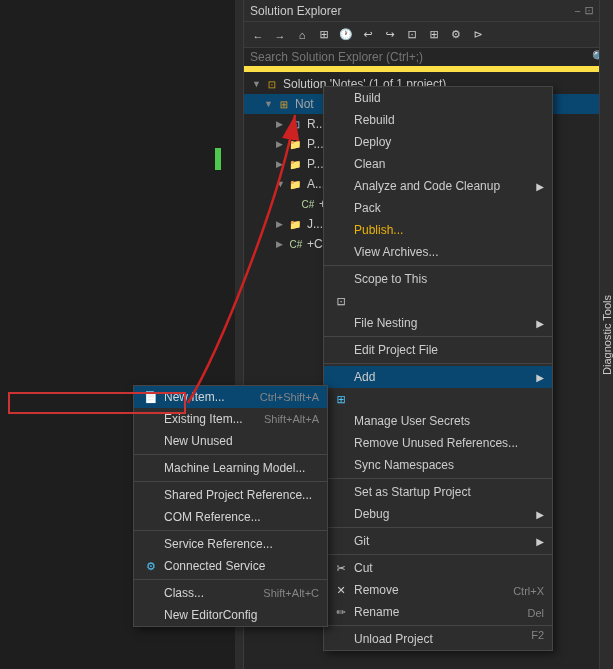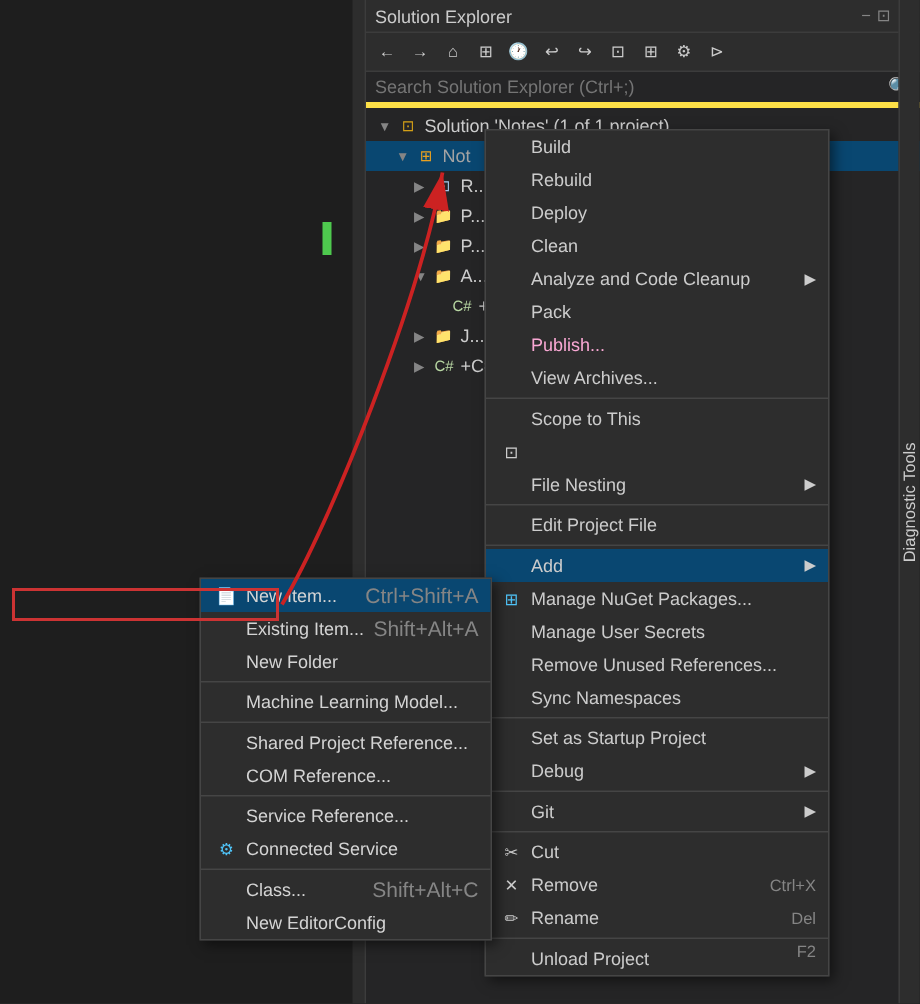--- a/index.html
+++ b/index.html
@@ -72,21 +72,21 @@
       color: #cccccc;
       font-size: 11px;
       border-radius: 2px;
     }
 
     .se-search {
       height: 24px;
       display: flex;
       align-items: center;
       padding: 0 6px;
-      border-bottom: 4px solid #fde047;
+      border-bottom: 6px solid #fde047;
       background: #252526;
     }
 
     .se-search input {
       background: transparent;
       border: none;
       color: #8c8c8c;
       font-size: 12px;
       outline: none;
       flex: 1;
@@ -163,21 +163,21 @@
       cursor: pointer;
       font-size: 12px;
       position: relative;
     }
 
     .ctx-item.active {
       background: #094771;
     }
 
     .ctx-item.disabled {
-      color: #f9a8d4;
+      color: #eab308;
     }
 
     .ctx-item .ctx-icon {
       width: 18px;
       margin-right: 4px;
       display: inline-flex;
       align-items: center;
       justify-content: center;
       font-size: 11px;
     }
@@ -231,21 +231,21 @@
       margin-right: 4px;
       display: inline-flex;
       align-items: center;
       justify-content: center;
       font-size: 11px;
     }
 
     .sub-item .sub-shortcut {
       margin-left: auto;
       color: #858585;
-      font-size: 14px;
+      font-size: 11px;
     }
 
     .sub-separator {
       height: 1px;
       background: #454545;
       margin: 2px 0;
     }
 
     
     .diagnostic-sidebar {
@@ -446,21 +446,20 @@
     <span>Edit Project File</span>
   </div>
   <div class="ctx-separator"></div>
   <div class="ctx-item active">
     <span class="ctx-icon"></span>
     <span>Add</span>
     <span class="ctx-arrow">▶</span>
   </div>
   <div class="ctx-item">
     <span class="ctx-icon" style="color:#4fc3f7">⊞</span>
-    <span>Manage NuGet Packages...</span>
   </div>
   <div class="ctx-item">
     <span class="ctx-icon"></span>
     <span>Manage User Secrets</span>
   </div>
   <div class="ctx-item">
     <span class="ctx-icon"></span>
     <span>Remove Unused References...</span>
   </div>
   <div class="ctx-item">
@@ -512,21 +511,21 @@
     <span>New Item...</span>
     <span class="sub-shortcut">Ctrl+Shift+A</span>
   </div>
   <div class="sub-item">
     <span class="sub-icon"></span>
     <span>Existing Item...</span>
     <span class="sub-shortcut">Shift+Alt+A</span>
   </div>
   <div class="sub-item">
     <span class="sub-icon"></span>
-    <span>New Folder</span>
+    <span>New Unused</span>
   </div>
   <div class="sub-separator"></div>
   <div class="sub-item">
     <span class="sub-icon"></span>
     <span>Machine Learning Model...</span>
   </div>
   <div class="sub-separator"></div>
   <div class="sub-item">
     <span class="sub-icon"></span>
     <span>Shared Project Reference...</span>

